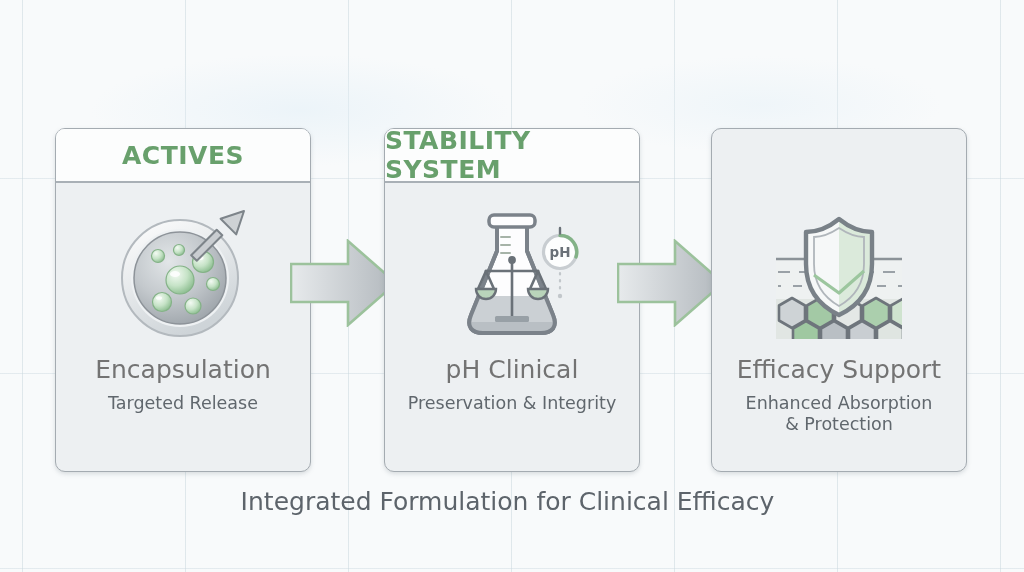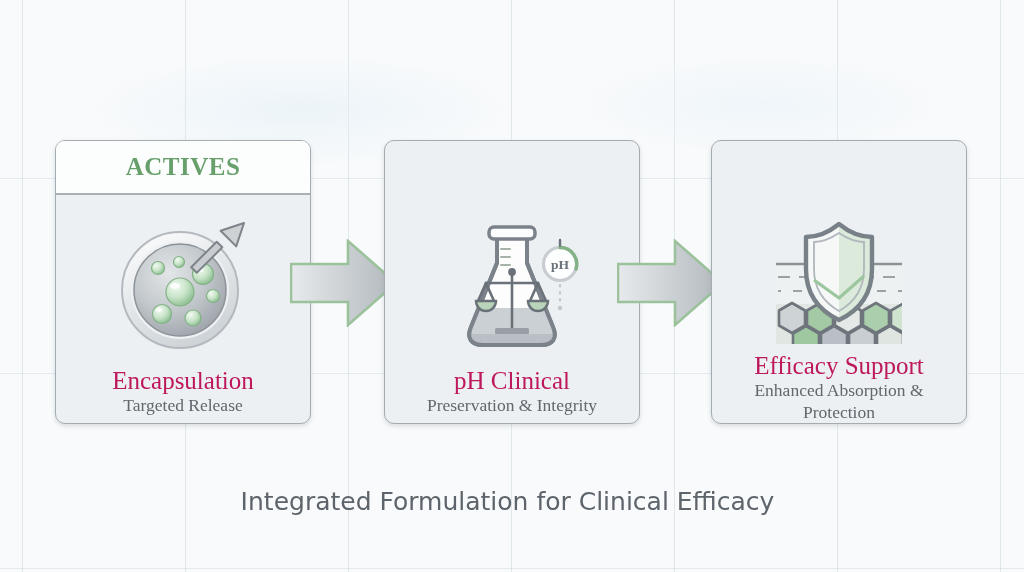--- a/index.html
+++ b/index.html
@@ -13,26 +13,25 @@
     background-image:
       radial-gradient(300px 80px at 300px 110px, rgba(226,239,247,0.55), rgba(226,239,247,0) 70%),
       radial-gradient(260px 70px at 760px 105px, rgba(228,240,247,0.45), rgba(228,240,247,0) 70%),
       linear-gradient(to right, rgba(203,216,223,0.55) 1.5px, transparent 1.5px),
       linear-gradient(to bottom, rgba(203,216,223,0.45) 1.5px, transparent 1.5px);
     background-size:auto, auto, 163px 100%, 100% 195px;
     background-position:0 0, 0 0, 22px 0, 0 -17px;
     background-repeat:no-repeat, no-repeat, repeat, repeat;
   }
   .card {
-    position:absolute; top:140px; width:256px; height:284px;
+    position:absolute; top:128px; width:256px; height:344px;
     background:#edf0f2;
     border:1.5px solid #a4abb1; border-radius:10px;
     box-shadow:0 2px 4px rgba(125,135,145,0.25);
     box-sizing:border-box;
-    font-family:Liberation Serif, serif;
   }
   #card-actives   { left:55px; }
   #card-stability { left:384px; }
   #card-delivery  { left:711px; }
   .card-header {
     height:52px; background:#fcfdfd;
     border-bottom:2px solid #a9b0b6;
     border-radius:8.5px 8.5px 0 0;
     display:flex; align-items:center; justify-content:center;
   }
@@ -40,23 +39,23 @@
     color:#68a06c; font-size:25px; font-weight:600; letter-spacing:0.5px;
   }
   .card-body {
     position:absolute; left:0; right:0; top:54px; bottom:0;
     display:flex; flex-direction:column; align-items:center;
   }
   .icon-wrap {
     height:156px; margin-top:12px;
     display:flex; align-items:center; justify-content:center;
   }
-  .card-title { font-size:25px; color:#be185d; margin-top:4px; }
+  .card-title { font-size:25px; color:#737373; margin-top:4px; }
   .card-subtitle {
-    font-size:17.5px; color:#60676d; margin-top:0;
+    font-size:17.5px; color:#60676d; margin-top:9px;
     text-align:center; line-height:1.22; white-space:nowrap;
   }
   .card-subtitle.wrap { white-space:normal; max-width:200px; }
   .flow-arrow { position:absolute; top:239px; width:108px; height:88px; }
   #arrow-1 { left:290px; }
   #arrow-2 { left:617px; }
   .caption {
     position:absolute; left:0; right:9px; top:487px;
     text-align:center; font-size:25px; color:#5d646b;
   }
@@ -123,20 +122,23 @@
     <defs>
       <linearGradient id="gArrowA" x1="0" y1="0" x2="1" y2="0">
         <stop offset="0" stop-color="#e7eaec"></stop>
           <stop offset="1" stop-color="#b2b8bd"></stop>
       </linearGradient>
     </defs>
     <polygon points="1,25 58,25 58,2 106,44 58,86 58,63 1,63" fill="url(#gArrowA)" stroke="#9cc29c" stroke-width="2.6" stroke-linejoin="miter"></polygon>
   </svg>
 
   <div class="card" id="card-stability">
+    <div class="card-header">
+      <span class="header-label">STABILITY SYSTEM</span>
+    </div>
     <div class="card-body">
       <div class="icon-wrap">
         <svg width="150" height="140" viewBox="0 0 150 140">
           <defs>
             <clipPath id="clipFlask">
               <path d="M60 23 L60 48 L34 112 C29 124 35 130 46 130 L104 130 C115 130 121 124 116 112 L90 48 L90 23 Z"></path>
             </clipPath>
           </defs>
           <g>
             <path d="M60 23 L60 48 L34 112 C29 124 35 130 46 130 L104 130 C115 130 121 124 116 112 L90 48 L90 23 Z" fill="#fdfdfe" stroke="#7b828a" stroke-width="4" stroke-linejoin="round"></path>

